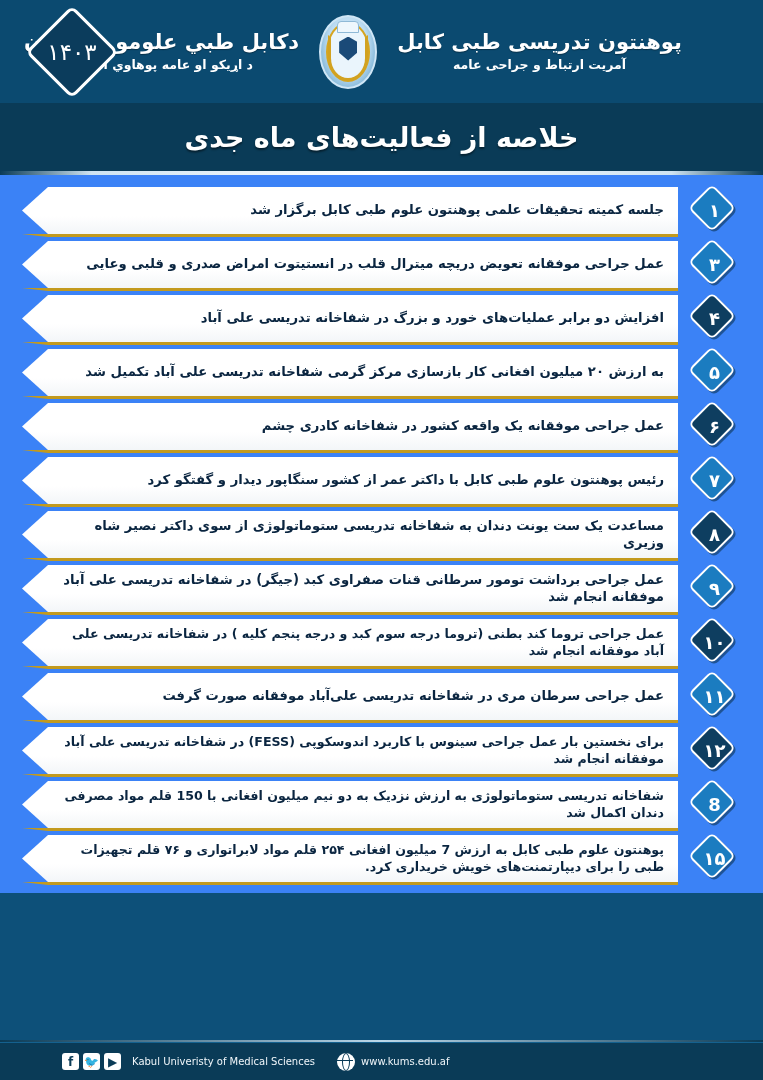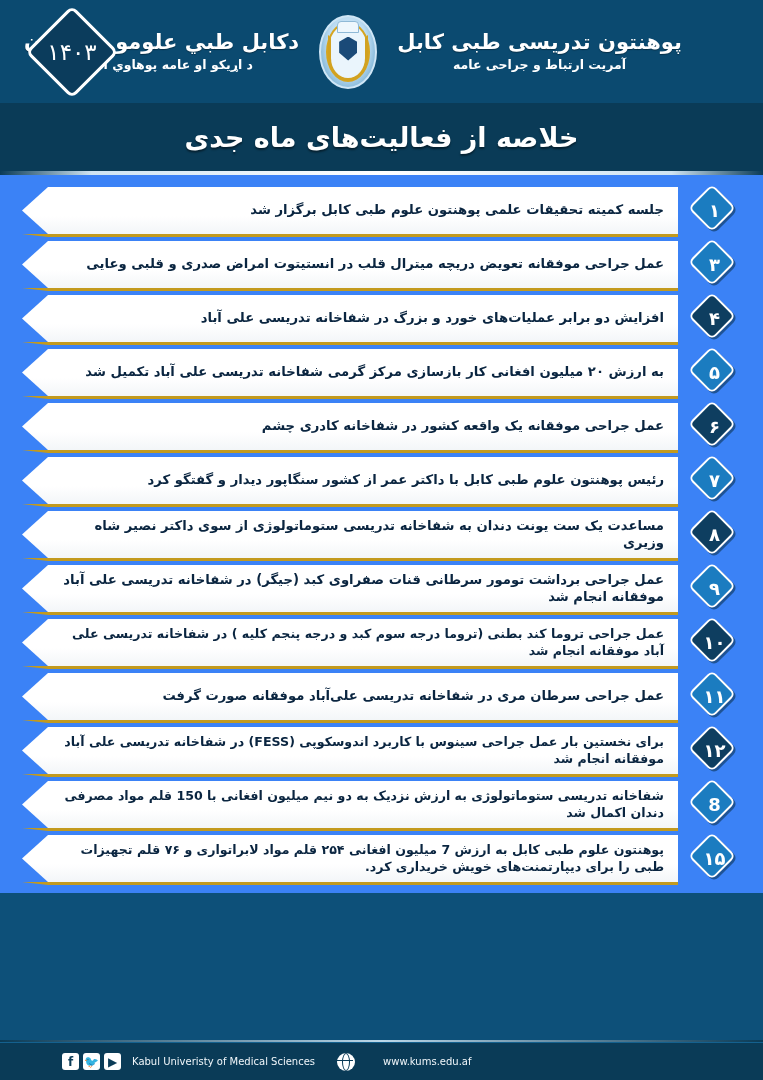--- a/index.html
+++ b/index.html
@@ -283,21 +283,21 @@
   .footer .globe::before {
     left: 5px; top: 0;
     width: 6px; height: 16px;
     border-radius: 50%;
   }
   .footer .globe::after {
     left: 0; top: 7px;
     width: 16px; height: 2px;
     border-width: 1px 0 0 0;
   }
-  .footer .url { margin-left: 28px; }
+  .footer .url { margin-left: 6px; }
   .footer-strip {
     position: absolute;
     left: 0;
     bottom: 38px;
     width: 763px;
     height: 2px;
     background: linear-gradient(to right, #0a3b57, #bcd8e9 50%, #0a3b57);
   }
 </style>
 </head>

